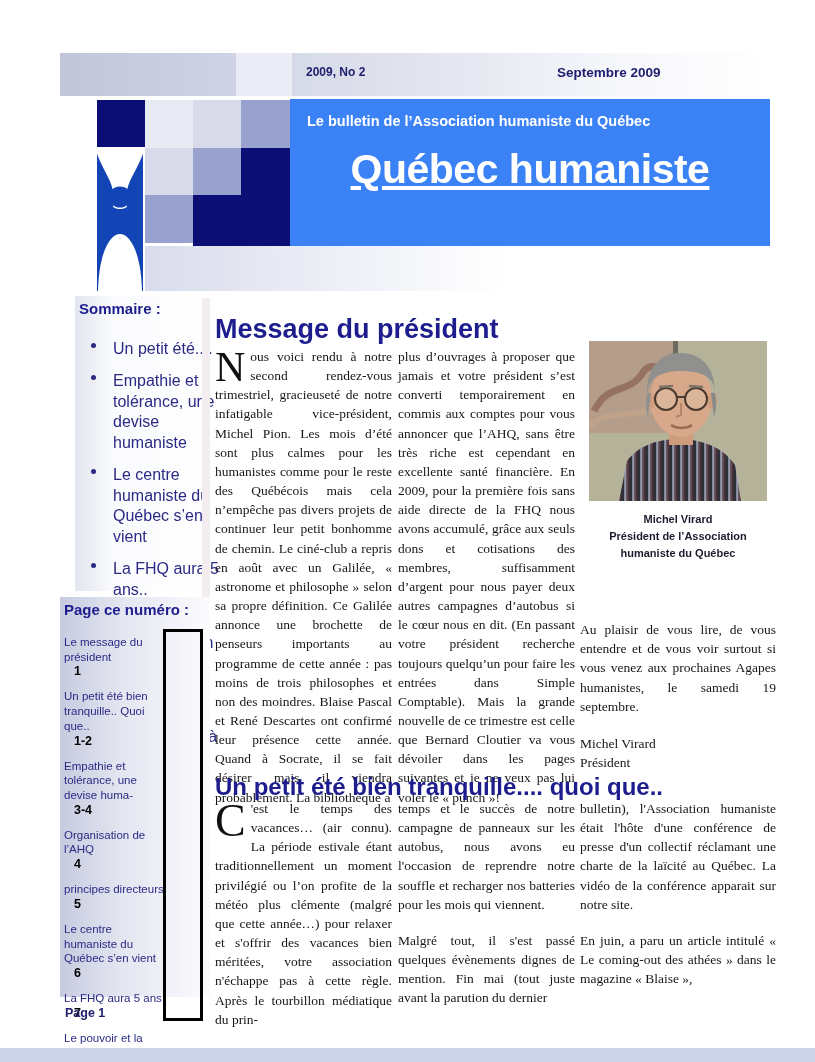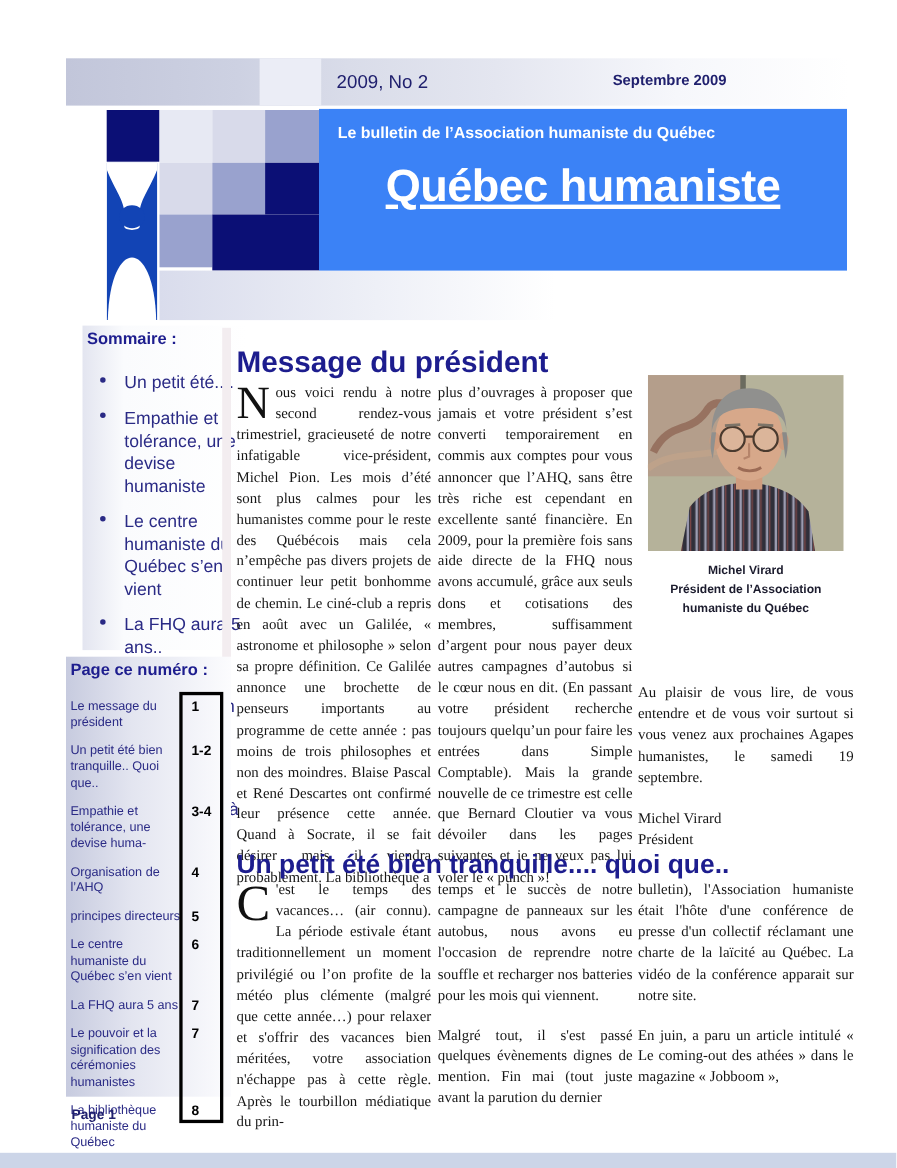--- a/index.html
+++ b/index.html
@@ -3,21 +3,21 @@
 <meta charset="utf-8">
 <style>
   html,body{margin:0;padding:0;}
   body{background:#ffffff;font-family:"Liberation Sans",sans-serif;}
   .page{position:relative;width:815px;height:1062px;background:#ffffff;overflow:hidden;}
 
   
   .band{position:absolute;left:60px;top:53px;width:712px;height:43px;
     background:linear-gradient(90deg,#c2c6da 0%,#cdd1e2 22%,#d9dce9 36%,#e4e6f0 55%,#f6f7fb 78%,#ffffff 100%);}
   .band-lightsq{position:absolute;left:176px;top:0;width:56px;height:43px;background:#ebedf6;}
-  .band-issue{position:absolute;left:246px;top:12px;font-size:17px;font-weight:normal;color:#20206e;}
+  .band-issue{position:absolute;left:246px;top:12px;font-size:12px;font-weight:bold;color:#20206e;}
   .band-date{position:absolute;left:497px;top:12px;font-size:13.5px;font-weight:bold;color:#20206e;}
 
   .banner{position:absolute;left:290px;top:99px;width:480px;height:147px;background:#3b82f6;}
   .banner-tagline{padding:14px 0 0 17px;color:#ffffff;font-size:14.5px;font-weight:bold;}
   .banner-title{margin-top:17px;text-align:center;color:#ffffff;font-size:41px;font-weight:bold;letter-spacing:-0.5px;text-decoration:underline;}
 
   .sq{position:absolute;}
   .sq-navy{background:#0b0f75;}
   .sq-peri{background:#99a2ce;}
   .sq-lav{background:#d8daea;}
@@ -31,21 +31,21 @@
     background:linear-gradient(90deg,#e3e5f0 0%,#fafbfd 25%,#ffffff 100%);margin-left:15px;}
   .side-h{font-size:15px;font-weight:bold;color:#1d1d8e;margin:4px 0 0 4px;}
   .sommaire ul{list-style:none;margin:22px 0 0 0;padding:0;}
   .sommaire li{position:relative;margin:0 6px 12px 38px;font-size:16px;line-height:1.28;color:#2a2a85;}
   .sommaire li .blt{position:absolute;left:-22px;top:4px;width:5px;height:5px;border-radius:50%;background:#2a2a85;}
   .separator{position:absolute;left:202px;top:298px;width:8px;height:694px;background:#f3edf0;}
 
   .numero{position:absolute;left:60px;top:597px;width:150px;height:400px;
     background:linear-gradient(90deg,#c7cbdf 0%,#e3e5f0 40%,#fcfcfe 100%);}
   .toc{position:relative;margin:17px 0 0 4px;width:140px;}
-  .toc-row{display:flex;margin-bottom:11px;}
+  .toc-row{display:flex;margin-bottom:11px;flex-direction:column;}
   .toc-row .t{width:100px;font-size:11.5px;line-height:1.28;color:#2a2a85;}
   .toc-row .n{width:38px;padding-left:10px;box-sizing:border-box;font-size:12.5px;font-weight:bold;color:#000;}
   .toc-row.r9{margin-top:6px;}
   .toc-row.r10{margin-top:14px;}
   .num-box{position:absolute;left:99px;top:-6px;width:40px;height:392px;border:3px solid #000;box-sizing:border-box;pointer-events:none;}
 
   
   .a1-title{position:absolute;left:215px;top:296px;font-size:27px;font-weight:bold;color:#1d1d8e;}
   .a2-title{position:absolute;left:215px;top:753px;font-size:24px;font-weight:bold;color:#1d1d8e;}
   .cols{position:absolute;display:flex;}
@@ -219,20 +219,20 @@
   <div class="cols a2-cols">
     <div class="col c177">
       <span class="dropcap" style="font-size:46px;">C</span><span>'est le temps des vacances… (air connu). La période estivale étant traditionnellement un moment privilégié ou l’on profite de la météo plus clémente  (malgré que cette année…) pour relaxer et s'offrir des vacances bien méritées, votre association n'échappe pas à cette règle. Après le tourbillon médiatique du prin-</span>
     </div>
     <div class="col c177b">
       <div class="para">temps et le succès de notre campagne de panneaux sur les autobus, nous avons eu l'occasion de reprendre notre souffle et recharger nos batteries pour les mois qui viennent.</div>
       <div class="para">Malgré tout, il s'est passé quelques évènements dignes de mention. Fin mai (tout juste avant la parution du dernier</div>
     </div>
     <div class="col c196">
       <div class="para">bulletin), l'Association humaniste était l'hôte d'une conférence de presse d'un collectif réclamant une charte de la laïcité au Québec. La vidéo de la conférence apparait sur notre site.</div>
-      <div class="para">En juin, a paru un article intitulé « Le coming-out des athées » dans le magazine « Jobboom »,</div>
+      <div class="para">En juin, a paru un article intitulé « Le coming-out des athées » dans le magazine « Blaise »,</div>
     </div>
   </div>
 
   <div class="footer">Page 1</div>
   <div class="bottom-strip"></div>
 
 </div>
 
 </body></html>

